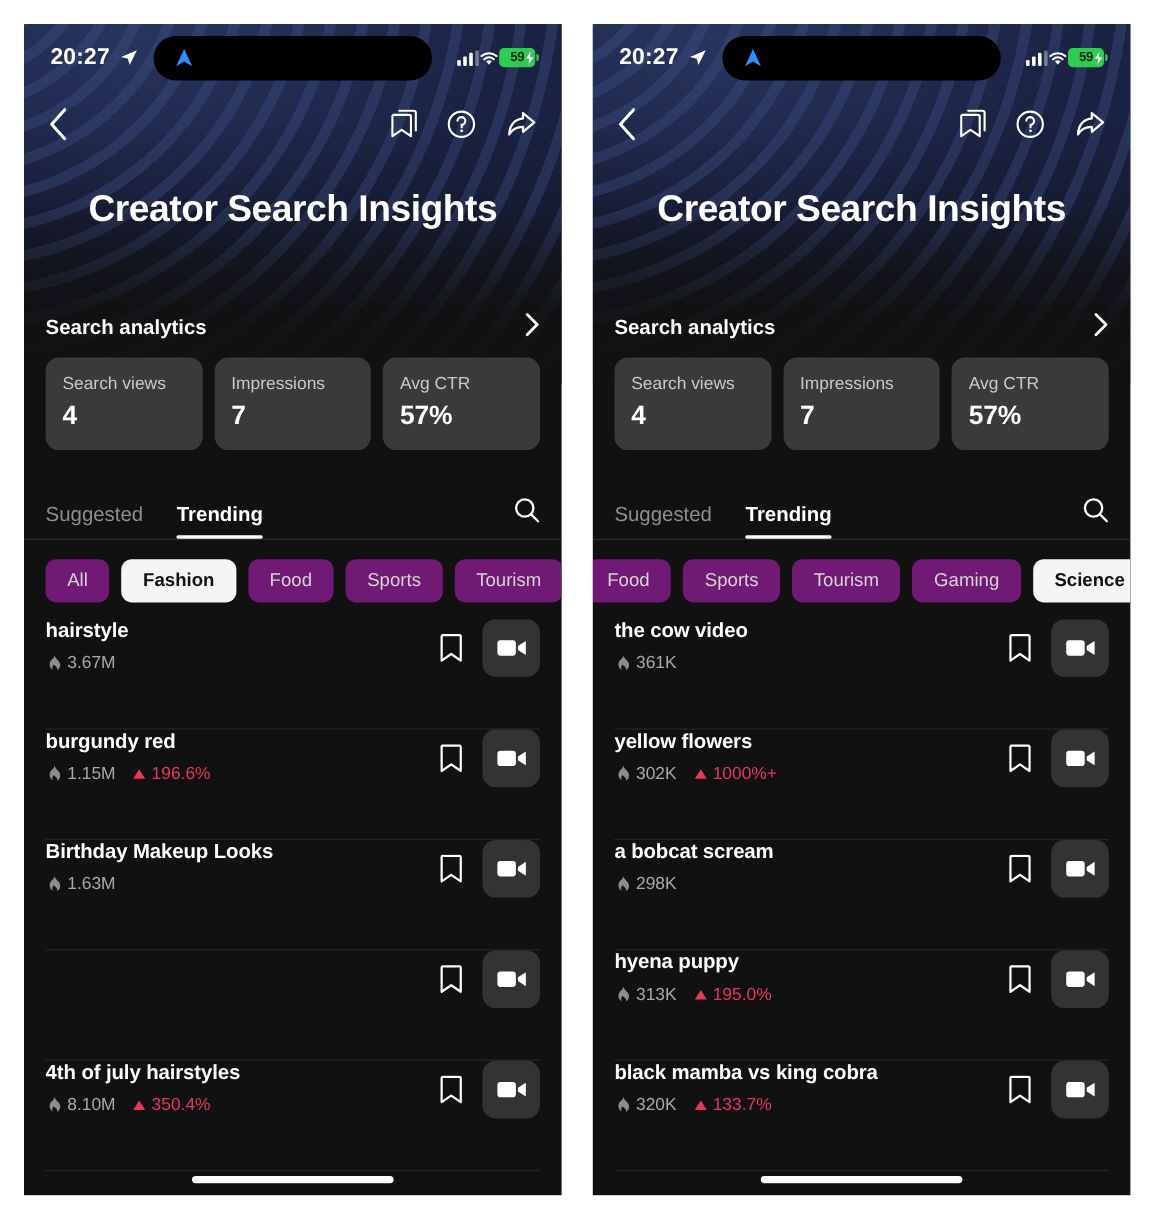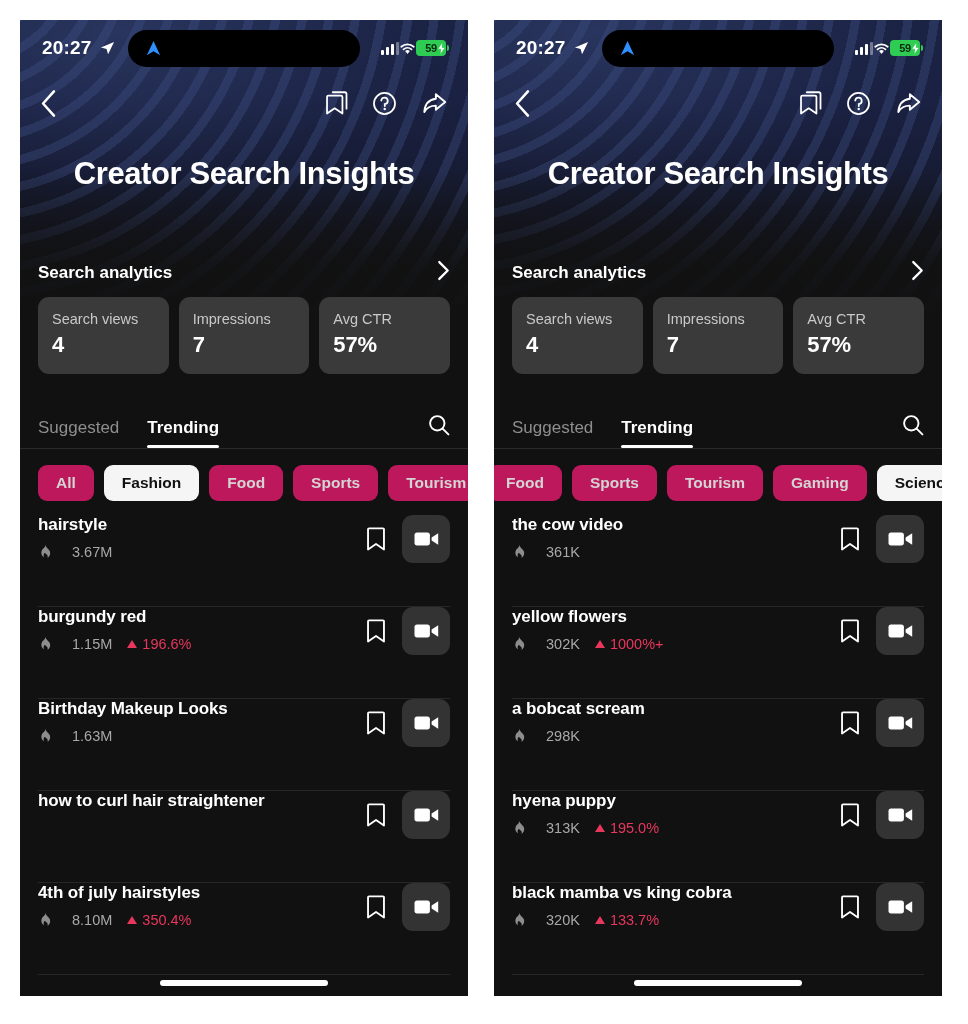--- a/index.html
+++ b/index.html
@@ -130,42 +130,42 @@
     height:3px; background:#fff; border-radius:2px;
   }
   .tab-search { margin-left:auto; padding-bottom:8px; }
   .tab-rule { height:1px; background:#2b2b2b; margin:0 0 0 0; }
 
   
   .chips-wrap { overflow:hidden; padding:16px 0 14px 0; }
   .chips { display:flex; gap:10px; padding-left:18px; }
   .chip {
     flex:none;
-    background:#be185d; color:#d4d4d4;
-    font-size:15.5px; font-weight:700;
+    background:#701a75; color:#d4d4d4;
+    font-size:15.5px; font-weight:400;
     padding:9px 18px; border-radius:9px;
     white-space:nowrap; cursor:pointer;
   }
   .chip.selected { background:#f5f5f5; color:#111; font-weight:700; }
 
   
   .list { padding:0 18px; }
   .row {
     display:flex; align-items:flex-start;
     height:92px;
     border-bottom:1px solid #272727;
   }
   .row:last-child { border-bottom:none; }
   .row-main { flex:1; min-width:0; }
   .row-title {
     color:#fff; font-size:17px; font-weight:700; letter-spacing:-0.1px;
     white-space:nowrap; overflow:hidden; text-overflow:clip;
   }
   .row-meta { display:flex; align-items:center; gap:7px; margin-top:9px; }
-  .meta-views { color:#a8a8a8; font-size:14.5px; display:flex; align-items:center; gap:20px; }
+  .meta-views { color:#a8a8a8; font-size:14.5px; display:flex; align-items:center; gap:4px; }
   .meta-delta { color:#e8365d; font-size:14.5px; display:flex; align-items:center; gap:5px; margin-left:8px; }
   .tri { width:0;height:0;border-left:5px solid transparent;border-right:5px solid transparent;border-bottom:8px solid #e8365d; }
   .row-actions { display:flex; align-items:center; gap:16px; margin-left:14px; }
   .vid-btn {
     width:48px; height:48px; border-radius:11px; background:#333333;
     display:flex; align-items:center; justify-content:center; cursor:pointer;
   }
 
   
   .home-ind {
@@ -377,21 +377,20 @@
             <div class="vid-btn">
               <svg width="25" height="18" viewBox="0 0 25 18">
                 <rect x="0.5" y="2.6" width="15.4" height="12.8" rx="2.6" fill="#ffffff"></rect>
                 <path d="M17.6 7.4 L24.2 3.2 V14.8 L17.6 10.6 Z" fill="#ffffff"></path>
               </svg>
             </div>
           </div>
         </div>
         <div class="row">
           <div class="row-main">
-            <div class="row-title">how to curl hair straightener</div>
           </div>
           <div class="row-actions">
             <div class="icon-btn">
               <svg width="20" height="24" viewBox="0 0 18 22">
                 <path d="M2.6 1.2 h12.8 a0.9 0.9 0 0 1 0.9 0.9 V20.6 L9 15.6 L1.7 20.6 V2.1 A0.9 0.9 0 0 1 2.6 1.2 Z" stroke="#ffffff" stroke-width="1.7" fill="none" stroke-linejoin="round"></path>
               </svg>
             </div>
             <div class="vid-btn">
               <svg width="25" height="18" viewBox="0 0 25 18">
                 <rect x="0.5" y="2.6" width="15.4" height="12.8" rx="2.6" fill="#ffffff"></rect>

